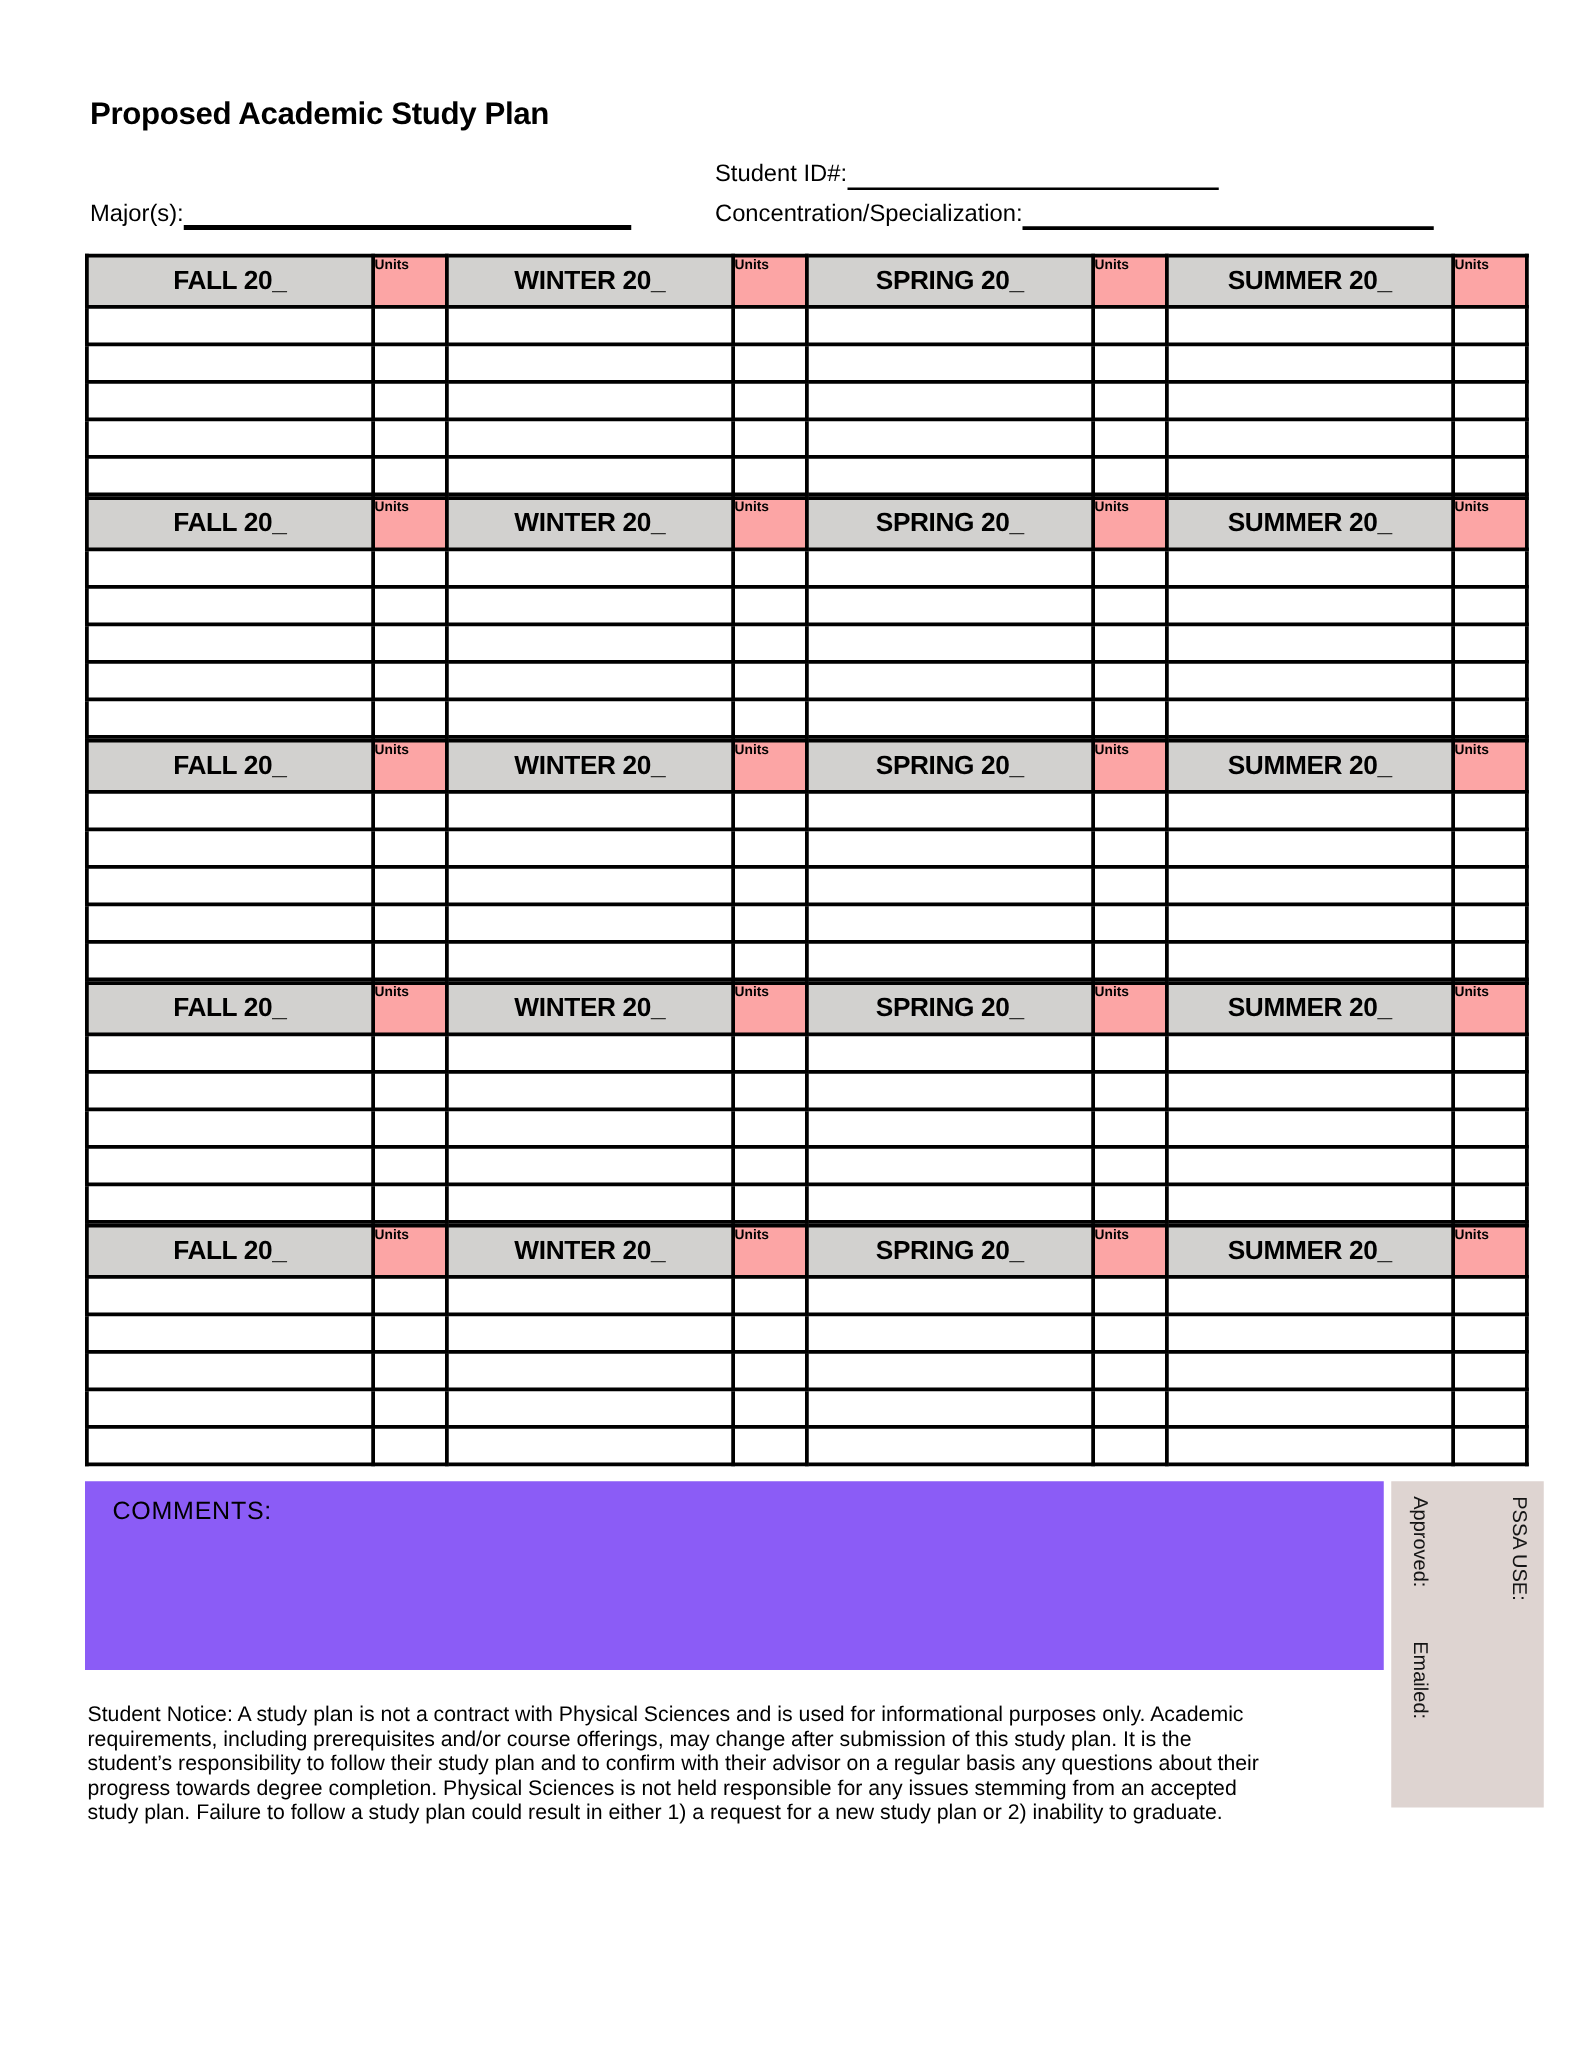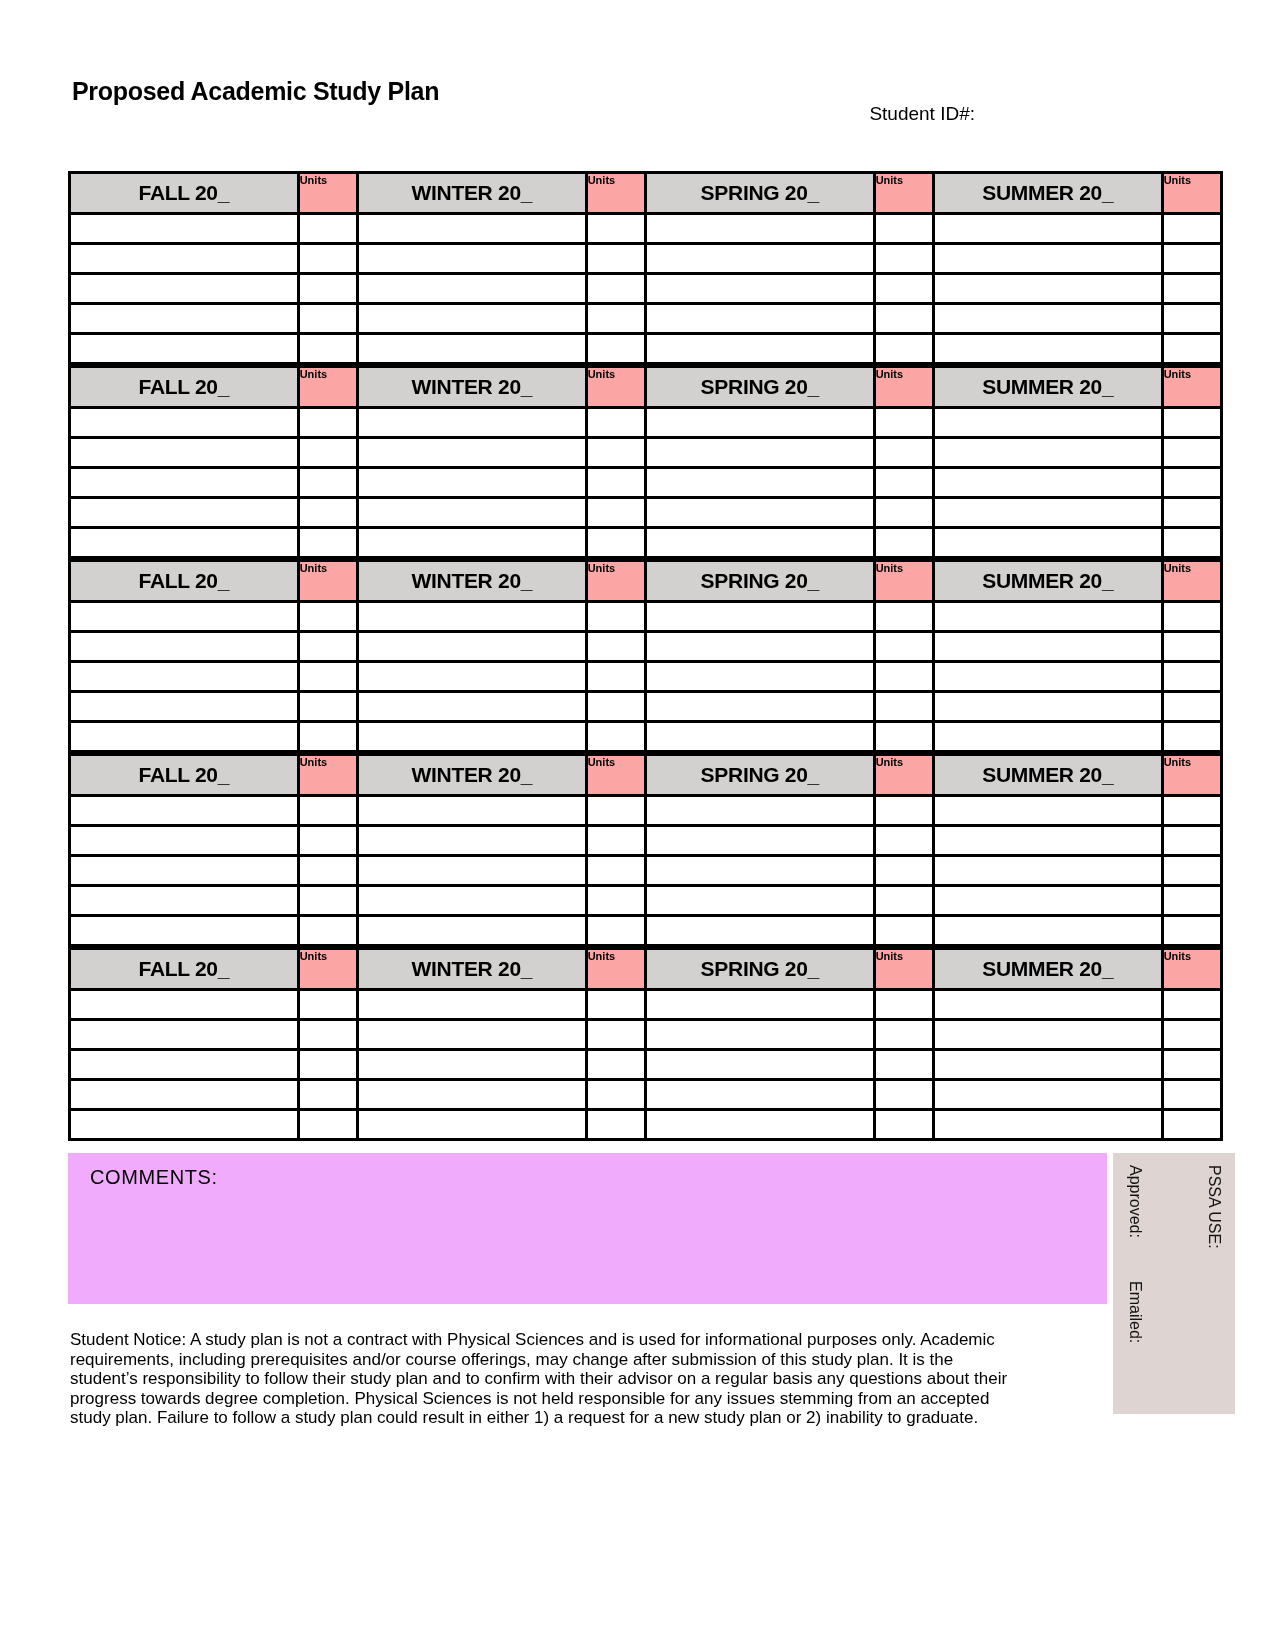--- a/index.html
+++ b/index.html
@@ -22,21 +22,21 @@
   }
 
   
   .fields { margin-top:14px; font-size:19px; }
   .frow { position:relative; height:32px; }
   .lgroup, .rgroup { display:flex; align-items:flex-end; position:absolute; bottom:0; }
   .lgroup { left:4px; }
   .lgroup.w1 { width:433px; }
   .lgroup.w3 { width:543px; }
   .rgroup { left:504px; }
-  .rgroup.r1 { width:403px;flex-direction:column; }
+  .rgroup.r1 { width:403px; }
   .rgroup.r2 { width:575px; }
   .flabel { white-space:nowrap; padding-bottom:1px; }
   .fline { flex:1 1 auto; height:24px; border-bottom:2px solid #000; }
   .fline.t3 { border-bottom-width:3px; }
   .fline.t4 { border-bottom-width:4px; }
 
   
   #blocks { margin-top:19px; }
   table.sched {
     width:100%; border-collapse:collapse; table-layout:fixed;
@@ -54,21 +54,21 @@
     font-size:11px; font-weight:bold; padding-top:4px;
     border-width:4px;
   }
   td.season, td.units { height:27px; background:#fff; border-width:4px 3px; }
 
   
   .bottom { position:relative; height:275px; margin-top:12px; }
   .comments-box {
     box-sizing:border-box;
     width:1039px; height:151px;
-    background:#f0abfc;
+    background:#8b5cf6;
     padding:13px 0 0 22px;
   }
   .comments-label { font-size:20px; letter-spacing:0.6px; }
   .comments-value { font-size:17px; }
   .pssa-box {
     position:absolute; left:1045px; top:0;
     width:122px; height:261px;
     background:#ded4d1;
   }
   .vtext {
@@ -94,20 +94,30 @@
 <div class="page">
   <div class="content">
 
     <h1 class="title">Proposed Academic Study Plan</h1>
 
     <div class="fields">
       <div class="frow">
         <div class="rgroup r1">
           <span class="flabel">Student ID#:</span>
           <span class="fline"></span>
+        </div>
+      </div>
+      <div class="frow">
+        <div class="lgroup w1">
+          <span class="flabel">Major(s):</span>
+          <span class="fline t4"></span>
+        </div>
+        <div class="rgroup r2">
+          <span class="flabel">Concentration/Specialization:</span>
+          <span class="fline t3"></span>
         </div>
       </div>
     </div>
 
     <div id="blocks">
   <table class="sched">
     <colgroup>
       <col class="c-season">
             <col class="c-units">
       <col class="c-season">

